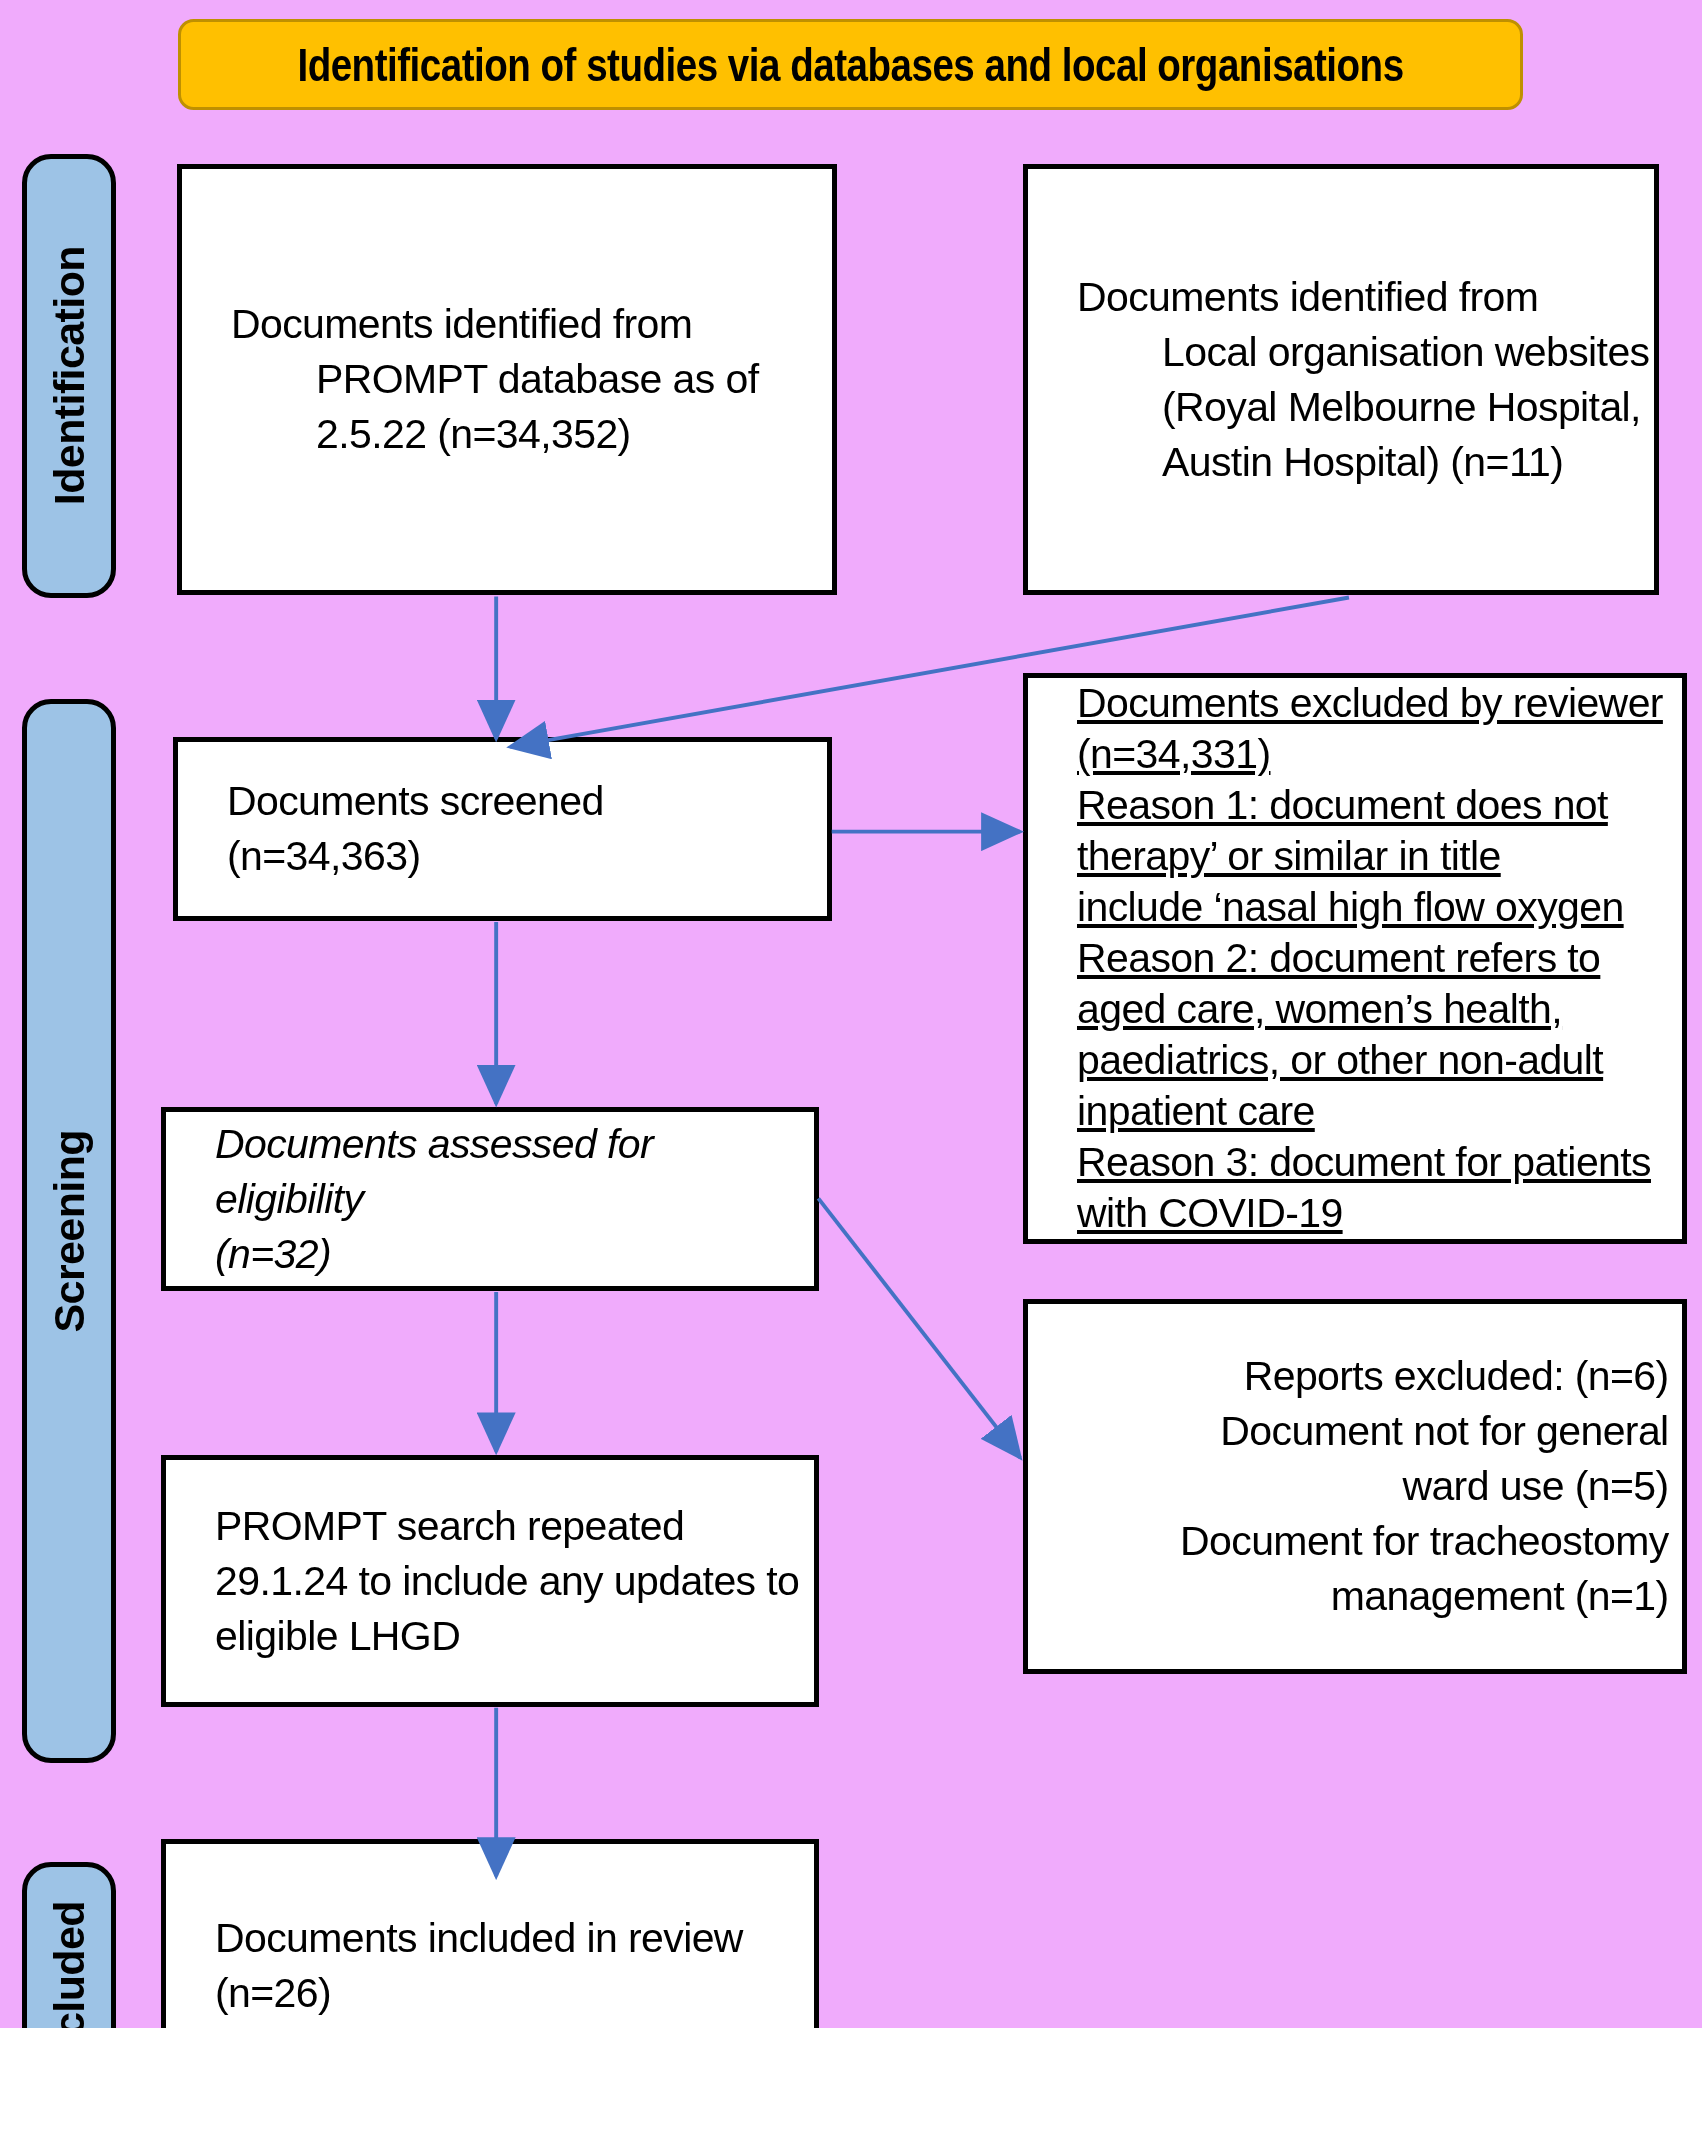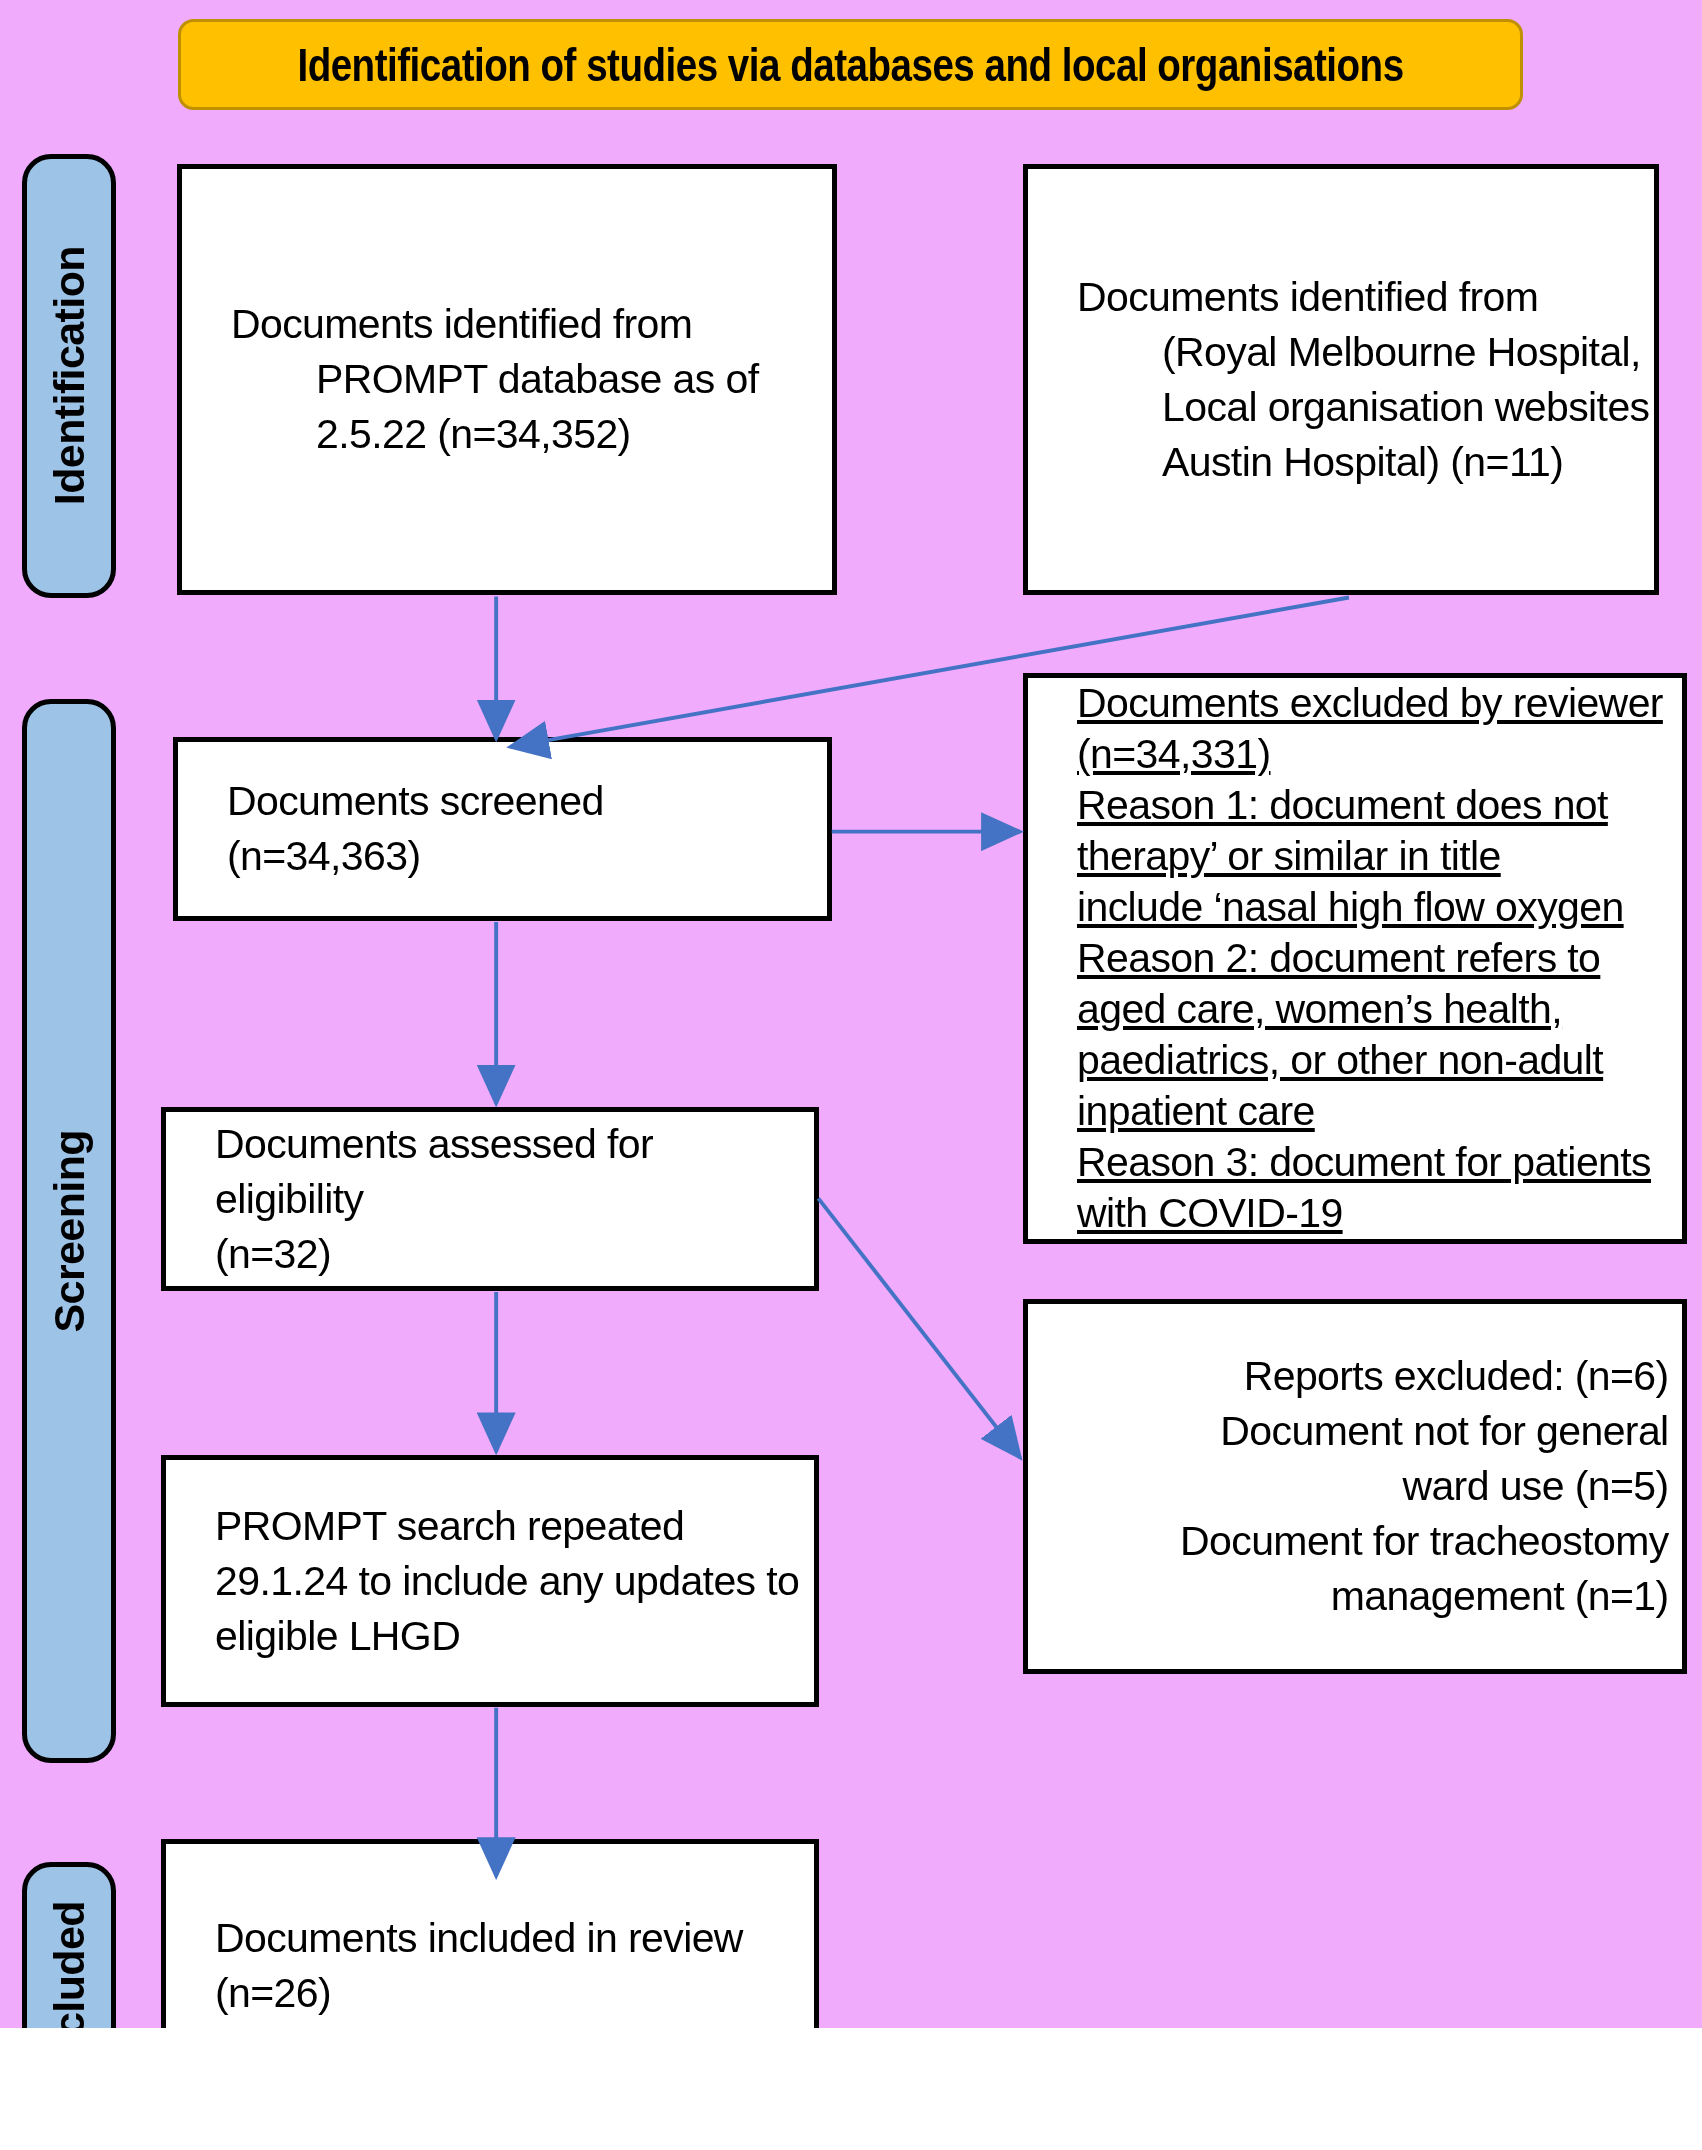--- a/index.html
+++ b/index.html
@@ -84,21 +84,21 @@
     letter-spacing: -0.6px;
     white-space: nowrap;
   }
   .fbox .line.ind { margin-left: 85px; }
   #box-excluded-reviewer .line { line-height: 51px; text-decoration: underline; }
 
   #box-identified-prompt { left: 177px;  top: 164px;  width: 660px; height: 431px; }
   #box-identified-local  { left: 1023px; top: 164px;  width: 636px; height: 431px; }
   #box-screened          { left: 173px;  top: 737px; width: 659px; height: 184px; }
   #box-excluded-reviewer { left: 1023px; top: 673px; width: 664px; height: 571px; }
-  #box-assessed          { left: 161px;  top: 1107px; width: 658px; height: 184px; }
+  #box-assessed          { left: 161px;  top: 1107px; width: 658px; height: 184px; font-style: italic; }
   #box-reports-excluded  { left: 1023px; top: 1299px; width: 664px; height: 375px; text-align: right; }
   #box-search-repeated   { left: 161px;  top: 1455px; width: 658px; height: 252px; justify-content: center; }
   #box-included-review   { left: 161px;  top: 1839px; width: 658px; height: 254px; }
 
   
   #arrows {
     position: absolute;
     left: 0; top: 0;
     width: 1703px; height: 2151px;
     pointer-events: none;
@@ -123,22 +123,22 @@
     <span class="stage-label">Included</span>
   </div>
 
   <div class="fbox" id="box-identified-prompt">
       <div class="line">Documents identified from</div>
       <div class="line ind">PROMPT database as of</div>
       <div class="line ind">2.5.22 (n=34,352)</div>
     </div>
   <div class="fbox" id="box-identified-local">
       <div class="line">Documents identified from</div>
+      <div class="line ind">Local organisation websites</div>
       <div class="line ind">(Royal Melbourne Hospital,</div>
-      <div class="line ind">Local organisation websites</div>
       <div class="line ind">Austin Hospital) (n=11)</div>
     </div>
   <div class="fbox" id="box-screened">
       <div class="line">Documents screened</div>
       <div class="line">(n=34,363)</div>
     </div>
   <div class="fbox" id="box-excluded-reviewer">
       <div class="line">Documents excluded by reviewer</div>
       <div class="line">(n=34,331)</div>
       <div class="line">Reason 1: document does not</div>

